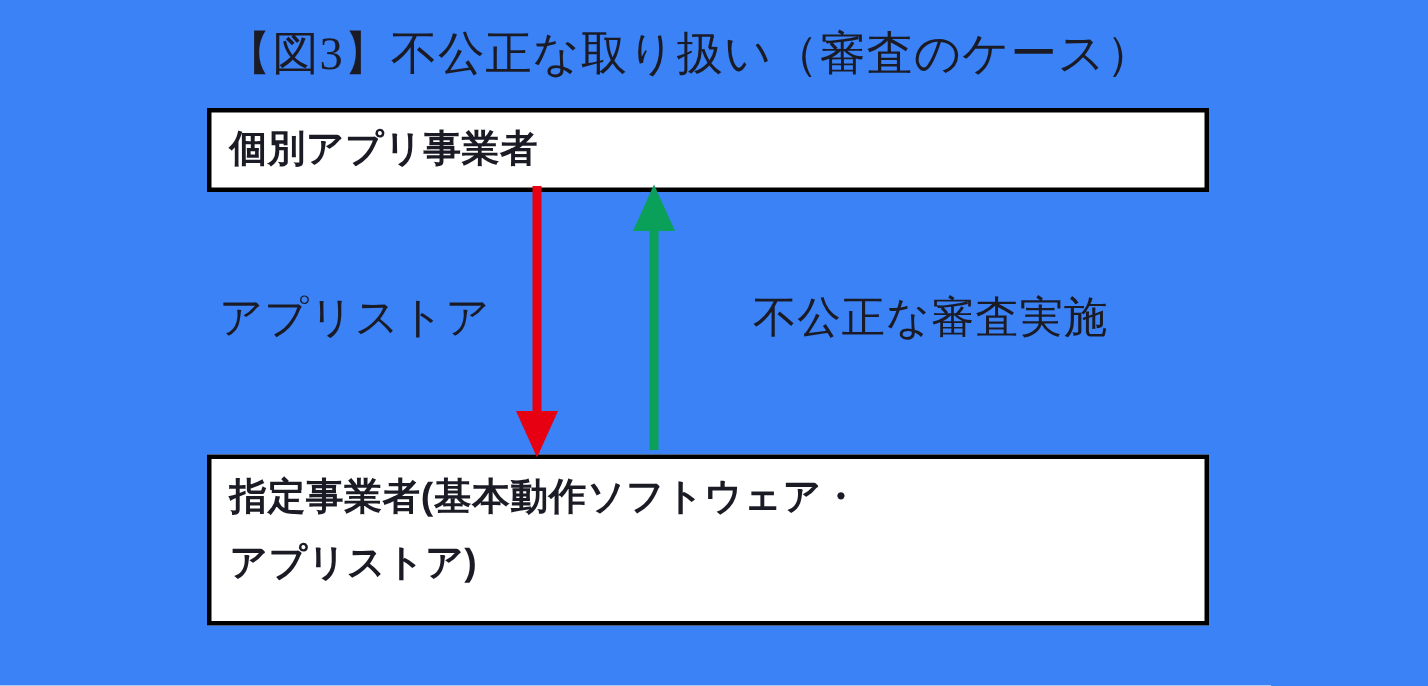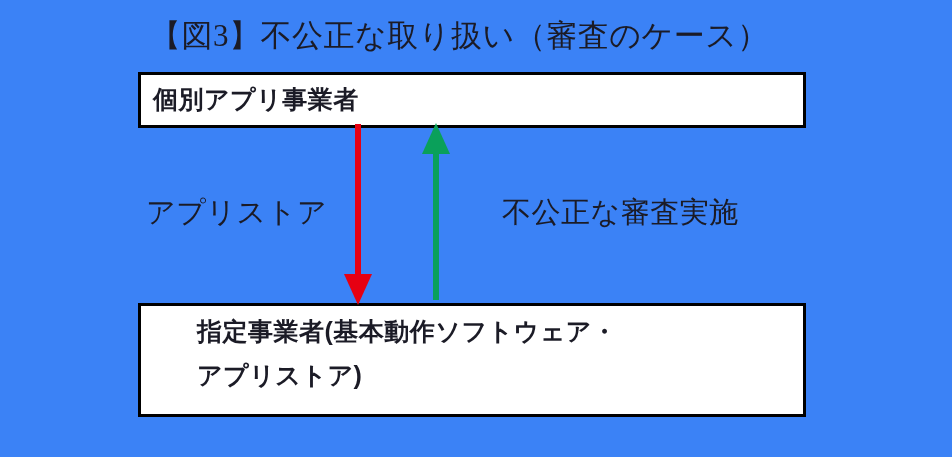--- a/index.html
+++ b/index.html
@@ -65,21 +65,20 @@
   }
 
   #box-designated-provider {
     left: 138px;
     top: 303px;
     width: 668px;
     height: 114px;
   }
   #box-designated-provider .entity-label {
     top: 3px;
-    margin-left: 44px;
   }
 
   
   .flow-arrow {
     position: absolute;
   }
   #arrow-application {
     left: 336px;
     top: 124px;
     width: 44px;

